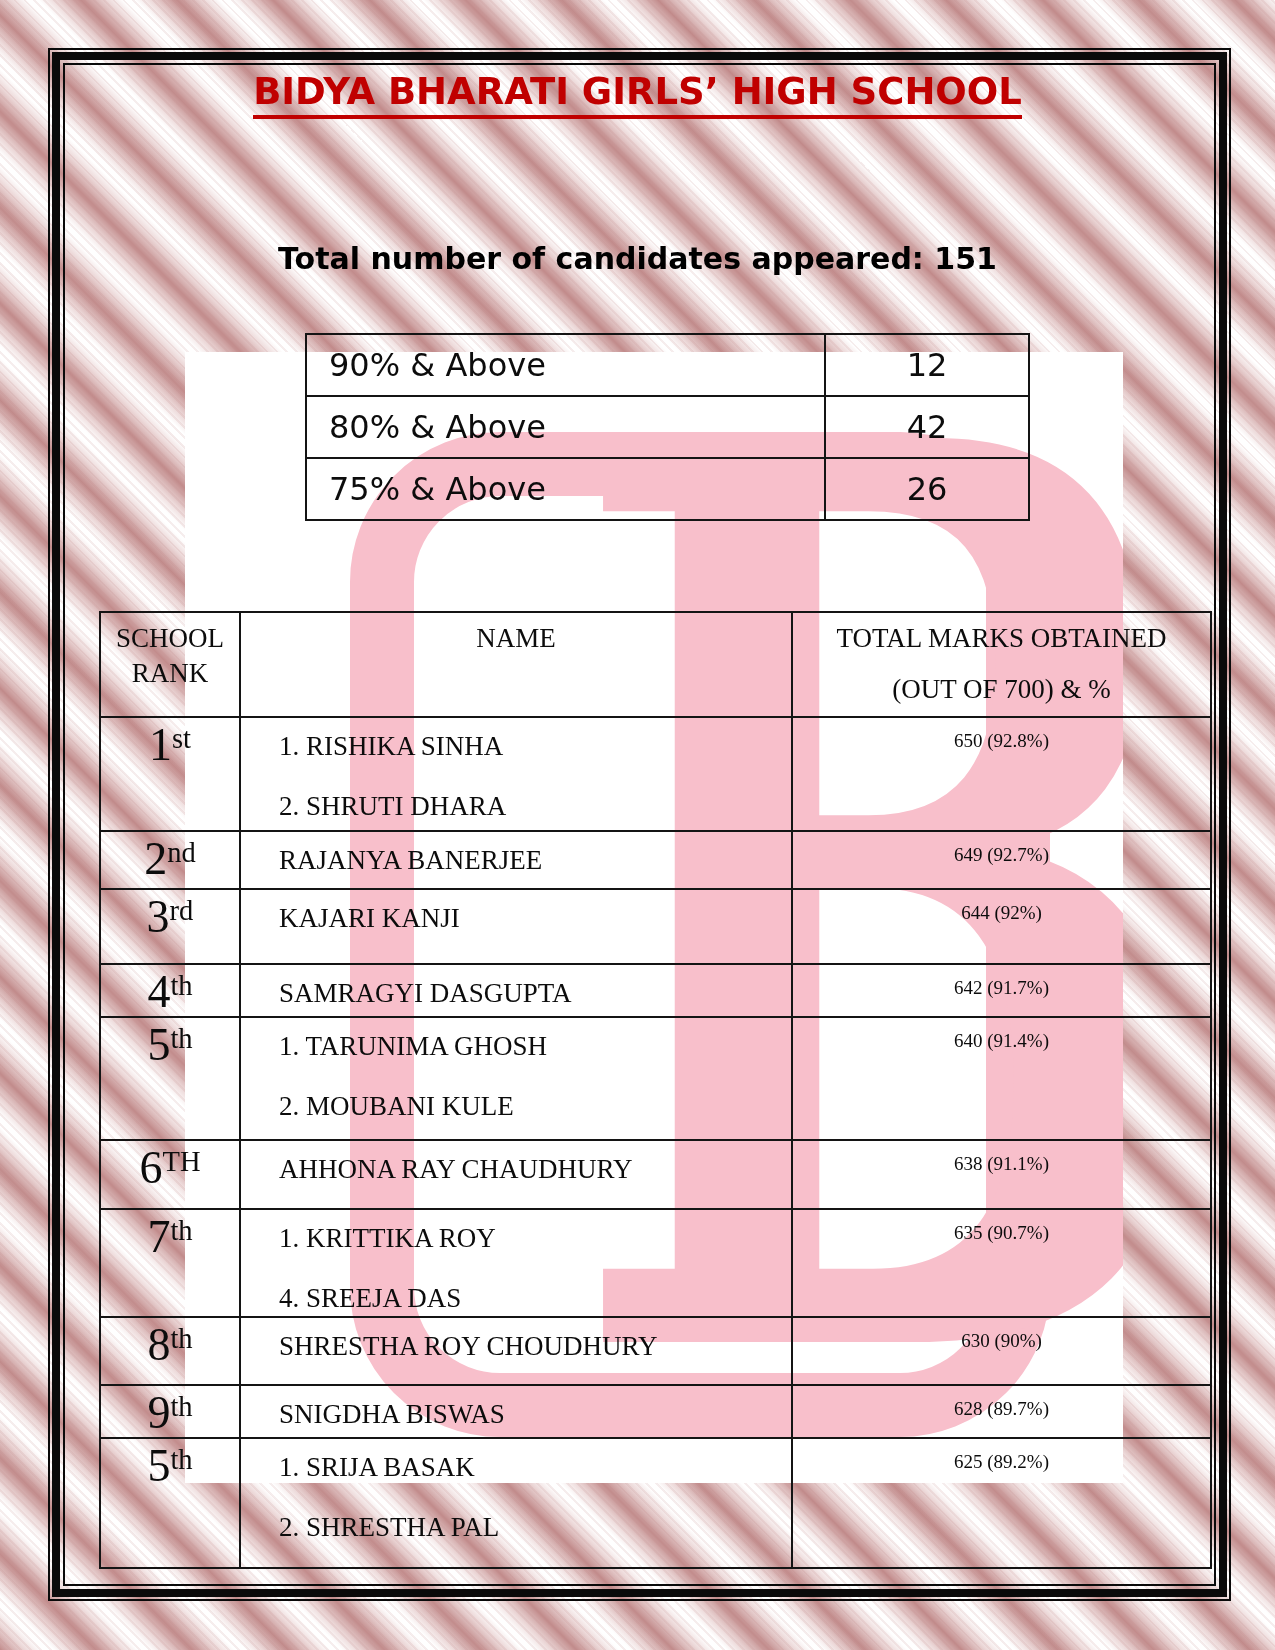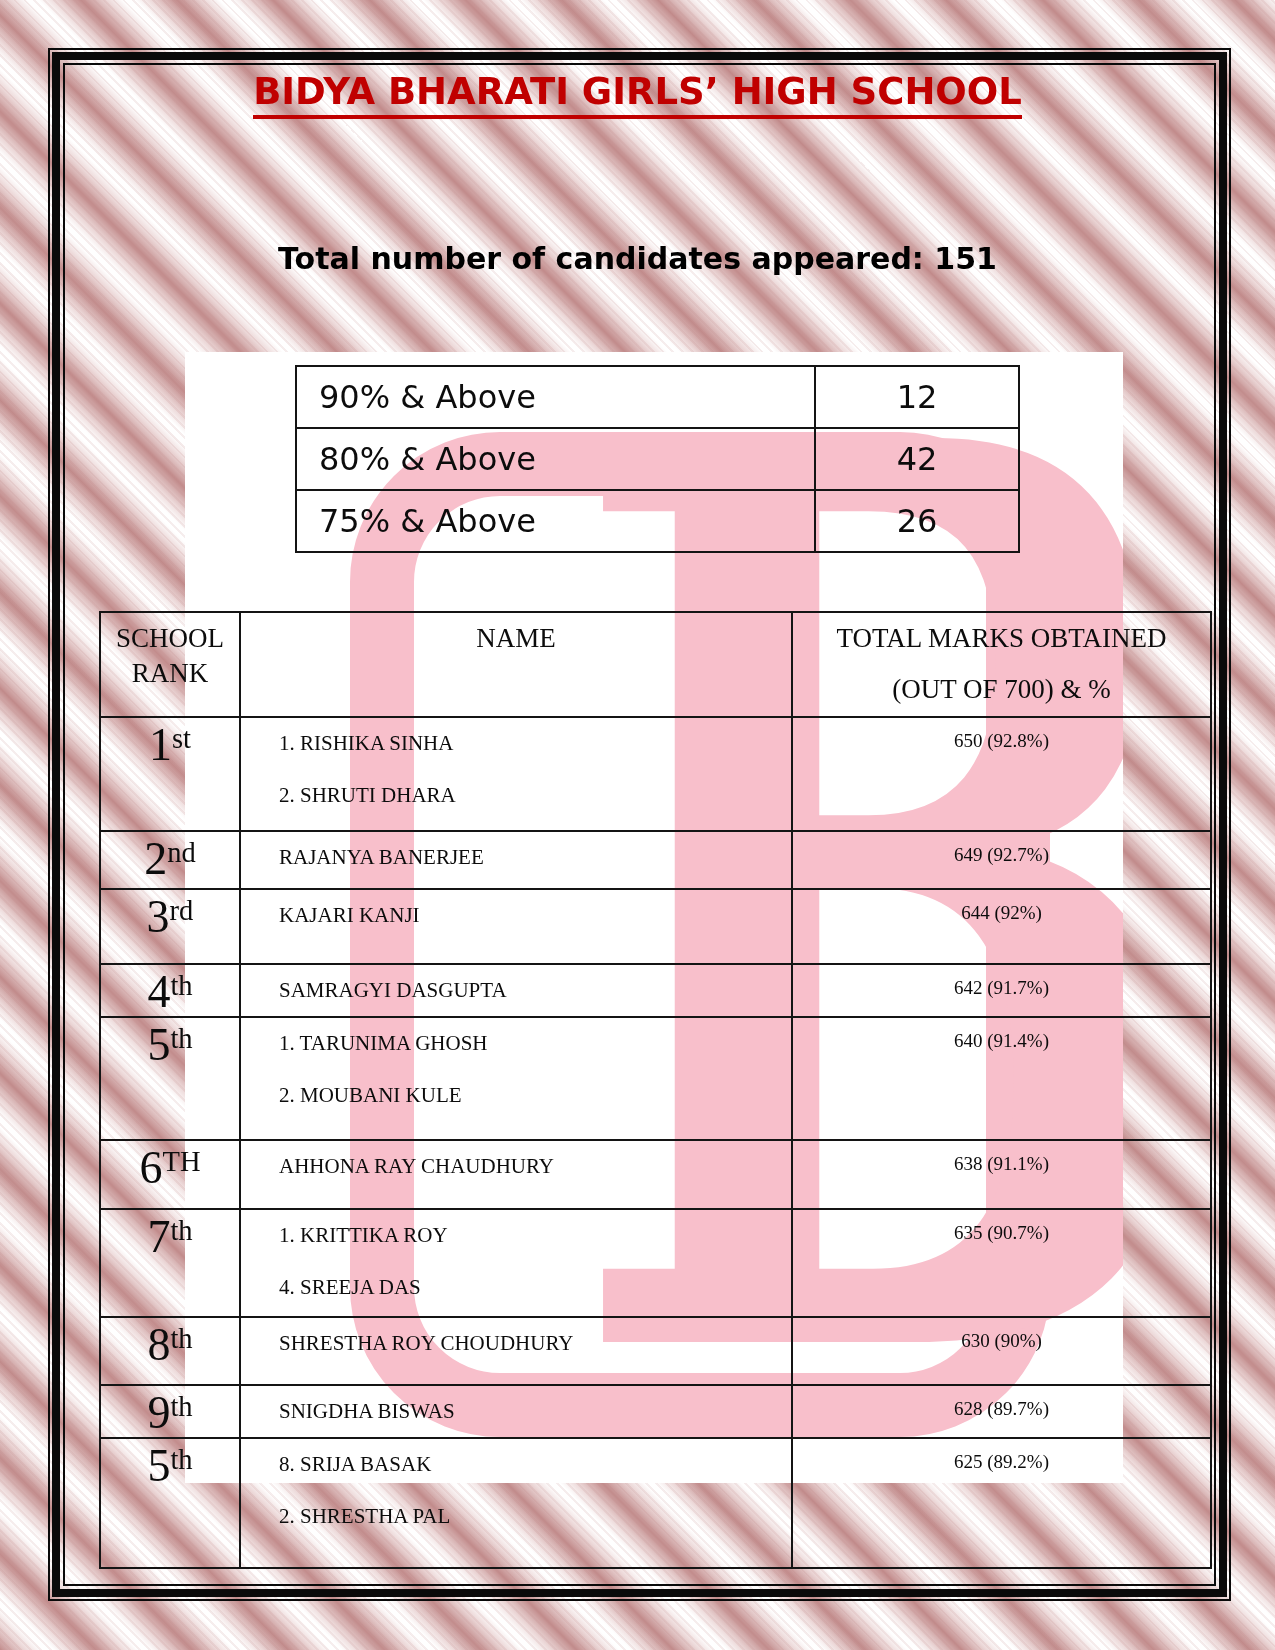--- a/index.html
+++ b/index.html
@@ -41,22 +41,22 @@
   
   .heading{position:absolute;left:0;right:0;text-align:center;font-weight:bold;}
   .title{top:70px;font-size:37px;color:#c00000;}
   .title .u{display:inline-block;border-bottom:4px solid #c00000;padding-bottom:2px;}
   .subtitle{top:174px;font-size:32px;color:#1f4e79;}
   .subtitle .u{display:inline-block;border-bottom:4px solid #1f4e79;padding-bottom:2px;}
   .total-line{top:241px;font-size:30px;color:#000000;}
 
   
   .summary-table{
-    position:absolute;left:295px;top:333px;width:723px;
-    border-collapse:collapse;table-layout:fixed;margin-top:32px;
+    position:absolute;left:305px;top:333px;width:723px;
+    border-collapse:collapse;table-layout:fixed;
   }
   .summary-table td{
     border:2.5px solid #141414;
     font-family:"DejaVu Sans", sans-serif;
     font-size:32px;color:#0c0c0c;
     vertical-align:middle;
     background:transparent;
   }
   .summary-table tr{height:62px;}
   .sum-label{padding-left:22px;}
@@ -71,21 +71,21 @@
     border:2px solid #141414;
     font-family:"Liberation Serif", serif;
     color:#0c0c0c;
     vertical-align:top;
     background:transparent;
   }
   .header-cell{font-size:27px;text-align:center;padding-top:8px;line-height:1.3;}
   .marks-sub{margin-top:16px;}
   .rank-cell{text-align:center;font-size:46px;padding-top:4px;line-height:1;}
   .rank-sup{font-size:0.62em;position:relative;top:-0.42em;}
-  .name-cell{font-size:21px;padding:12px 0 0 38px;}
+  .name-cell{font-size:27px;padding:12px 0 0 38px;}
   .name-line{line-height:1.25;}
   .name-line + .name-line{margin-top:26px;}
   .name-line:empty{display:none;}
   .marks-cell{font-size:19px;text-align:center;padding-top:12px;}
 </style>
 </head>
 <body>
 
 <div class="page">
 
@@ -217,21 +217,21 @@
         <td class="name-cell">
           <div class="name-line">SNIGDHA BISWAS</div>
 
         </td>
         <td class="marks-cell">628 (89.7%)</td>
       </tr>
 
       <tr style="height:130px">
         <td class="rank-cell"><span>5</span><span class="rank-sup">th</span></td>
         <td class="name-cell">
-          <div class="name-line">8. SRIJA BASAK</div>
+          <div class="name-line">1. SRIJA BASAK</div>
           <div class="name-line">2. SHRESTHA PAL</div>
         </td>
         <td class="marks-cell">625 (89.2%)</td>
       </tr>
     </tbody>
   </table>
 
 </div>
 
 </body></html>

